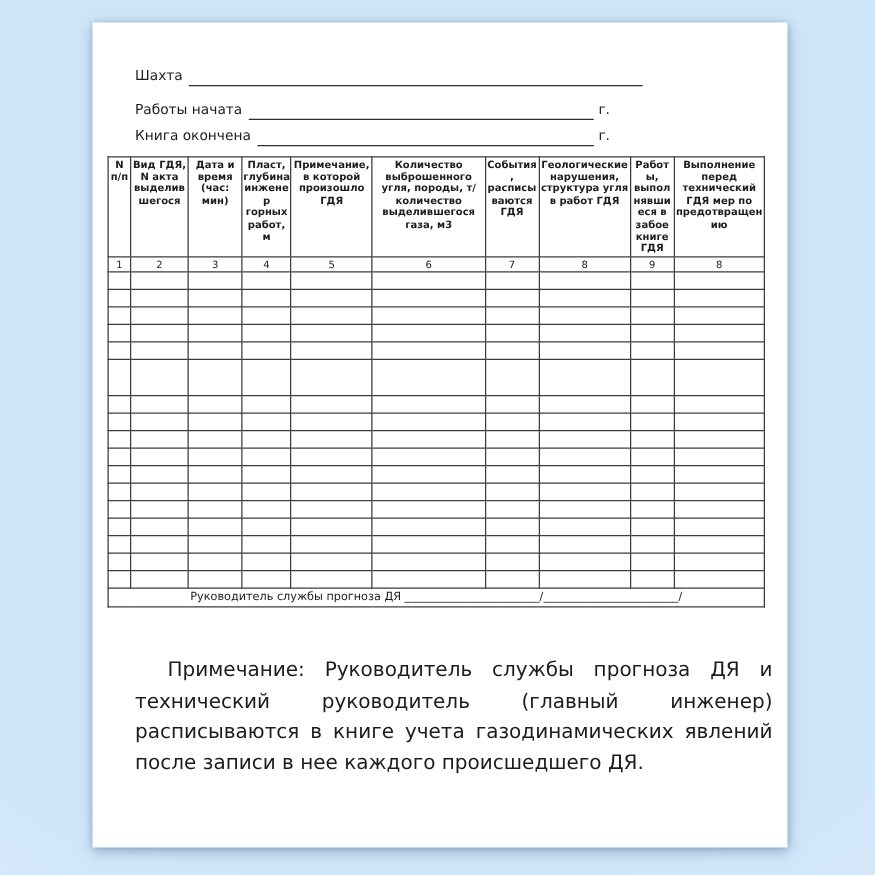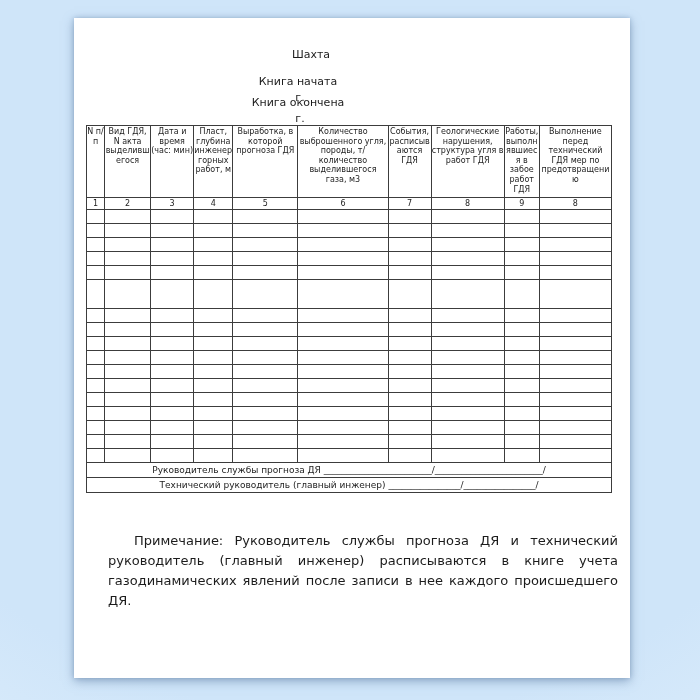--- a/index.html
+++ b/index.html
@@ -17,23 +17,23 @@
     position: absolute;
     left: 74px; top: 18px;
     width: 556px; height: 660px;
     background: #ffffff;
     box-shadow: 0 3px 10px rgba(90,120,160,0.55), 0 0 4px rgba(90,120,160,0.35);
   }
   .content { padding-top: 30px; color: #1c1c1c; }
 
   
   .field-row {
-    display: flex; align-items: center;
+    display: flex; align-items: flex-end;
     height: 21px; margin-left: 34px;
-    font-size: 11px; color: #1c1c1c; flex-direction: column;
+    font-size: 11px; color: #1c1c1c;
   }
   .field-row .label { white-space: pre; padding-bottom: 2px; }
   .field-row .line  { flex: 1; height: 14px; margin-left: 5px; border-bottom: 1px solid #2e2e2e; }
   .field-row .suffix { padding: 0 0 2px 4px; white-space: pre; }
   .f-shaft    { width: 406px; }
   .f-org      { width: 390px; }
   .f-started  { width: 380px; margin-top: 6px; }
   .f-finished { width: 380px; }
 
   
@@ -45,21 +45,21 @@
     font-size: 8px;
     color: #1c1c1c;
   }
   .book-table th, .book-table td {
     border: 1px solid #3c3c3c;
     padding: 0;
     text-align: center;
     overflow: hidden;
   }
   .book-table th {
-    font-weight: normal;
+    font-weight: bold;
     vertical-align: top;
     padding: 1px 0;
     line-height: 1.2;
     overflow-wrap: break-word;
     word-break: break-word;
     height: 72px;
   }
   .book-table tr.num-row td  { height: 12px; font-size: 8px; }
   .book-table tr.data-row td { height: 14px; }
   .book-table tr.data-row.tall td { height: 29px; }
@@ -68,39 +68,39 @@
     font-size: 9px;
     text-align: center;
     white-space: nowrap;
     margin-top: 21px;
   }
 
   
   .note {
     margin: 38px 16px 0 34px;
     width: 510px;
-    font-size: 13px;
+    font-size: 16px;
     line-height: 1.55;
     text-align: justify;
     text-indent: 26px;
     color: #1c1c1c;
   }
 </style>
 </head>
 <body>
 
 <div class="page">
   <div class="content">
 
     <div class="field-row f-shaft">
       <span class="label">Шахта</span>
       <span class="line"></span>
     </div>
     <div class="field-row f-started">
-      <span class="label">Книга начата</span>
+      <span class="label">Работы начата</span>
       <span class="line"></span>
       <span class="suffix">г.</span>
     </div>
     <div class="field-row f-finished">
       <span class="label">Книга окончена</span>
       <span class="line"></span>
       <span class="suffix">г.</span>
     </div>
 
     <table class="book-table">
@@ -115,25 +115,25 @@
           <col style="width:73px">
           <col style="width:35px">
         <col style="width:72px">
       </colgroup>
       <tbody>
         <tr class="header-row">
           <th>N п/п</th>
           <th>Вид ГДЯ, N акта выделившегося</th>
           <th>Дата и время (час: мин)</th>
           <th>Пласт, глубина инженер горных работ, м</th>
-          <th>Выработка, в которой прогноза ГДЯ</th>
+          <th>Примечание, в которой произошло ГДЯ</th>
           <th>Количество выброшенного угля, породы, т/количество выделившегося газа, м3</th>
           <th>События, расписываются ГДЯ</th>
           <th>Геологические нарушения, структура угля в работ ГДЯ</th>
-          <th>Работы, выполнявшиеся в забое работ ГДЯ</th>
+          <th>Работы, выполнявшиеся в забое книге ГДЯ</th>
           <th>Выполнение перед технический ГДЯ мер по предотвращению</th>
         </tr>
         <tr class="num-row">
           <td>1</td>
           <td>2</td>
           <td>3</td>
           <td>4</td>
           <td>5</td>
           <td>6</td>
           <td>7</td>
@@ -345,22 +345,19 @@
             <td></td>
             <td></td>
             <td></td>
             <td></td>
           </tr>
         </tbody>
       <tbody>
         <tr class="sig-row">
           <td colspan="10">Руководитель службы прогноза ДЯ ________________________/________________________/</td>
         </tr>
-        <tr class="sig-row">
-          <td colspan="10">Технический руководитель (главный инженер) ________________/________________/</td>
-        </tr>
       </tbody>
     </table>
 
     <div class="note">Примечание:  Руководитель службы прогноза ДЯ и технический руководитель (главный инженер) расписываются в книге учета газодинамических явлений после записи в нее каждого происшедшего ДЯ.</div>
 
   </div>
 </div>
 
 </body></html>

